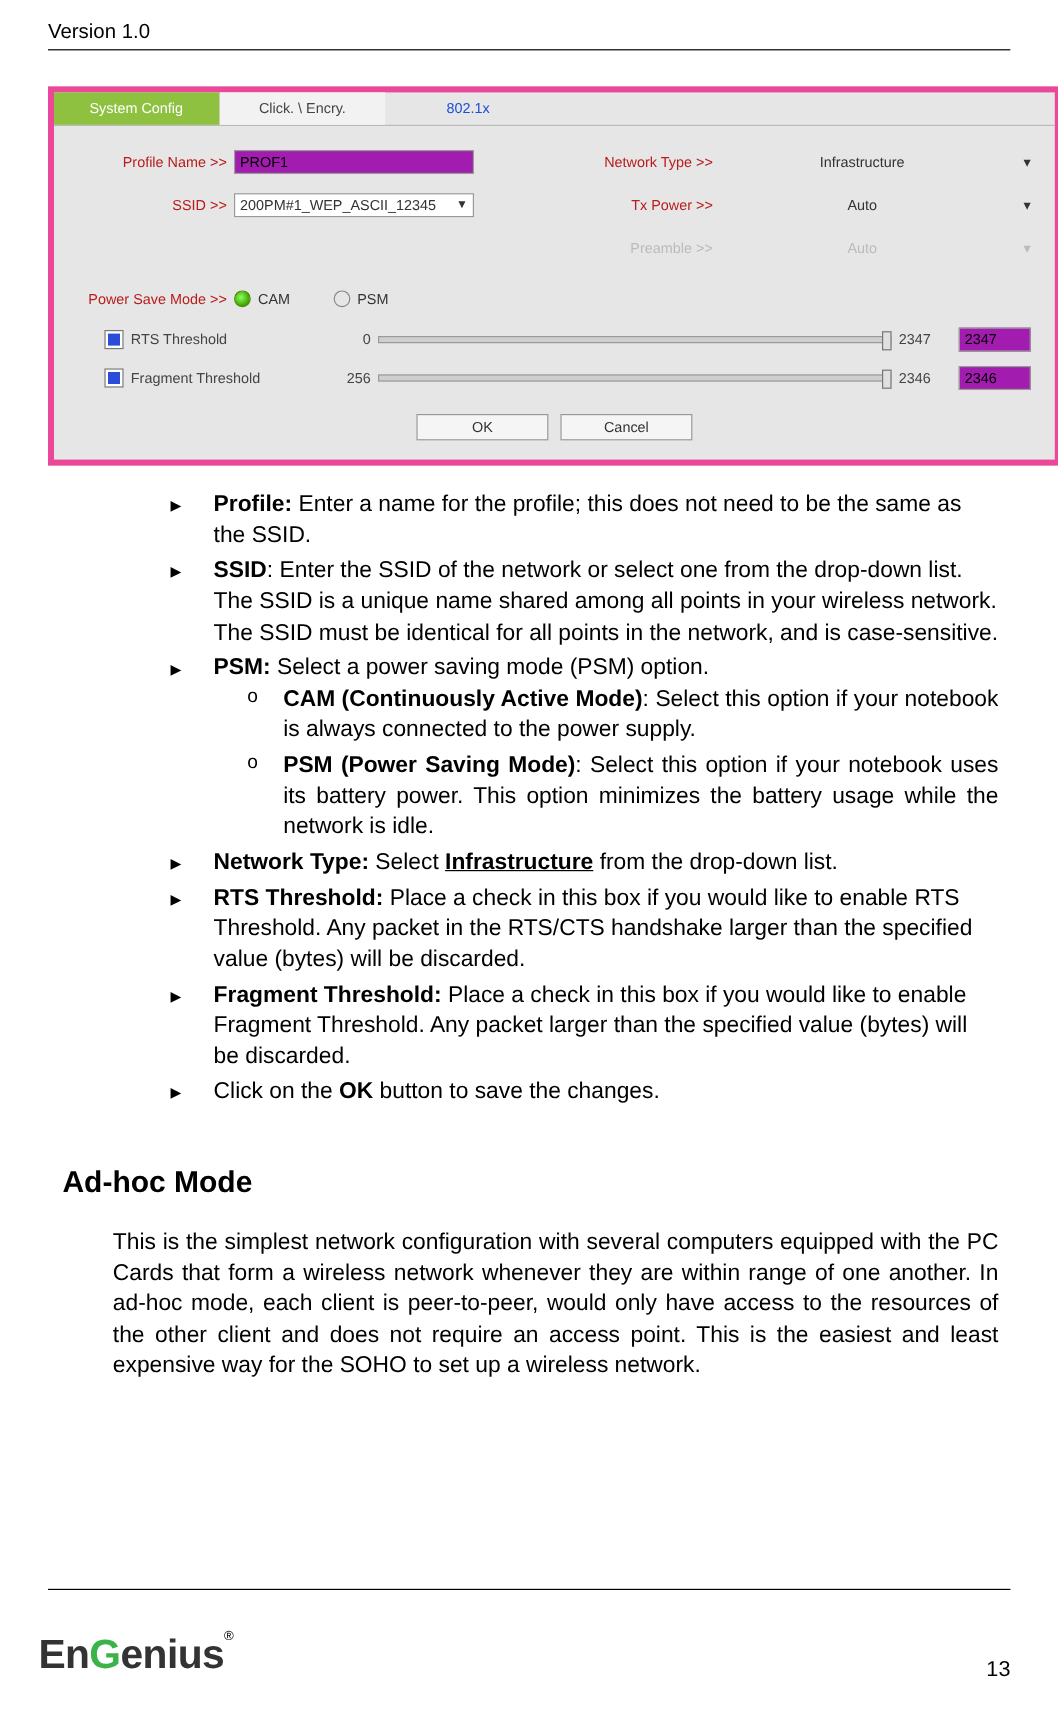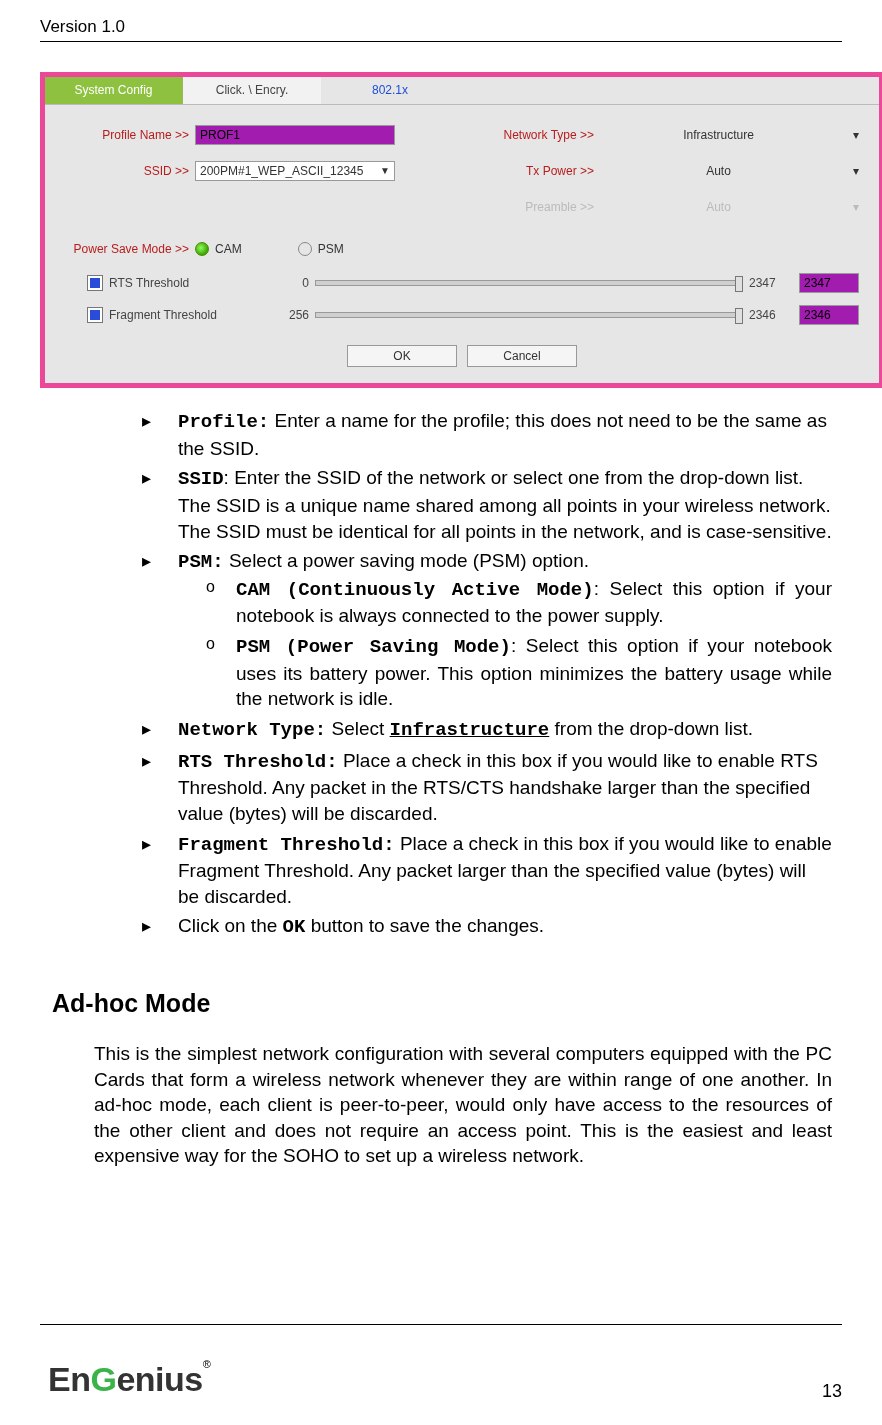--- a/index.html
+++ b/index.html
@@ -58,28 +58,28 @@
 
   
   .content { padding: 0 10px 0 12px; }
   .bullets { list-style:none; padding-left:90px; }
   .bullets > li { margin-bottom:4px; padding-left:36px; position:relative; text-align:left; }
   .bullets > li::before { content:"\25B8"; position:absolute; left:0; top:1px; font-size:18px; }
   .sub { list-style:none; padding-left:28px; }
   .sub > li { margin-bottom:4px; padding-left:30px; position:relative; text-align:justify; }
   .sub > li::before { content:"o"; position:absolute; left:0; top:0; font-size:16px; }
   .just { text-align: justify; }
-  b { font-weight:bold;font-family:Liberation Mono, monospace; }
+  b { font-weight:bold; }
   u { text-decoration: underline; }
 
   h2 { font-size:25px; font-weight:bold; margin:46px 0 20px 0; }
   .para { padding-left:42px; text-align:justify; }
 
   .footer-line { border-top:1px solid #000; position:absolute; bottom:100px; left:40px; right:40px; }
-  .logo-wrap { position:absolute; bottom:22px; left:48px; right:40px; display:flex; justify-content:space-between; align-items:flex-end; }
+  .logo-wrap { position:absolute; bottom:22px; left:32px; right:40px; display:flex; justify-content:space-between; align-items:flex-end; }
   .logo { font-family: Arial, sans-serif; }
   .logo .brand { font-size:34px; font-weight:bold; color:#333; letter-spacing:-0.5px; }
   .logo .brand .g { color:#3bb349; }
   .logo .reg { font-size:11px; vertical-align: top; }
   .pagenum { font-size:18px; }
 </style>
 </head>
 <body>
 
 <div class="page">
@@ -124,21 +124,21 @@
             <span class="flabel rdis" style="width:120px">Preamble &gt;&gt;</span>
             <span class="rvalue rdis">Auto</span>
             <span class="rdrop rdis">▾</span>
           </div>
         </div>
       </div>
 
       <div class="frow" style="margin-top:6px">
         <span class="flabel">Power Save Mode &gt;&gt;</span>
         <span class="radio-dot radio-on"></span>
-        <span style="margin-right:56px">CAM</span>
+        <span style="margin-right:36px">CAM</span>
         <span class="radio-dot"></span>
         <span>PSM</span>
       </div>
 
       <div class="slider-row">
         <span class="checkbox"></span>
         <span class="sl-label">RTS Threshold</span>
         <span class="sl-min">0</span>
         <div class="sl-track">
             <div class="sl-thumb"></div>

